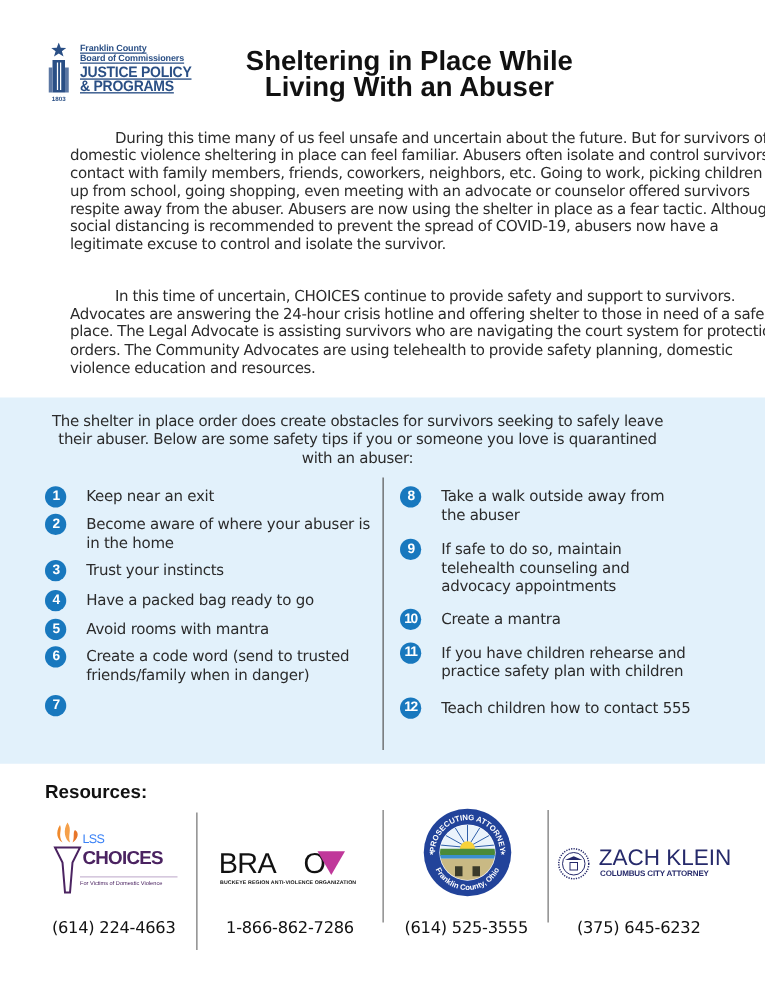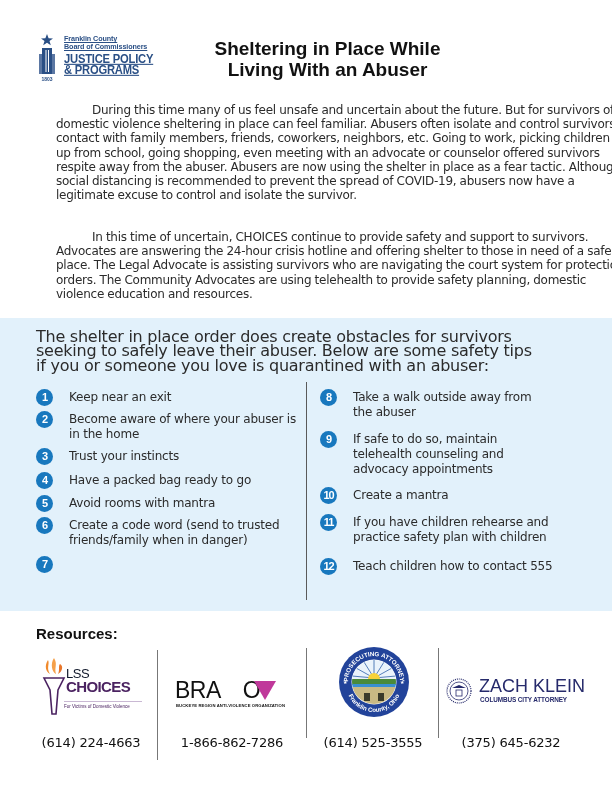--- a/index.html
+++ b/index.html
@@ -8,49 +8,49 @@
 
   
   .logo-jpp { position: absolute; left: 34px; top: 34px; width: 130px; height: 50px; }
   .logo-jpp .tower { position: absolute; left: 2px; top: 0; width: 22px; height: 48px; }
   .logo-jpp .txt { position: absolute; left: 30px; top: 1px; color: #2a4f85; text-decoration: underline; }
   .logo-jpp .small { font-family: "Liberation Sans", sans-serif; font-size: 7.2px; font-weight: bold; line-height: 8px; letter-spacing: -0.1px; }
   .logo-jpp .big { font-family: "Liberation Sans", sans-serif; font-size: 11.2px; font-weight: bold; line-height: 11px; letter-spacing: -0.2px; transform: scaleY(1.08); transform-origin: left top; }
   .logo-jpp .big1 { margin-top: 2px; }
 
   .page-title { position: absolute; left: 140px; top: 38px; width: 375px; text-align: center;
-    font-family: "Liberation Sans", sans-serif; font-weight: bold; font-size: 19px; line-height: 21px; color: #111; }
+    font-family: "Liberation Sans", sans-serif; font-weight: bold; font-size: 22px; line-height: 21px; color: #111; }
 
   
   .para { position: absolute; left: 24px; width: 570px; font-size: 12px; line-height: 14.2px; color: #2b2b2b; letter-spacing: -0.25px; word-spacing: -0.3px; margin-left: 32px; }
   .para .indent { display: inline-block; width: 36px; }
   .p1 { top: 103px; }
   .p2 { top: 230px; }
 
   
   .tips-panel { position: absolute; left: 0; top: 318px; width: 612px; height: 293px; background: #e2f1fb; }
-  .tips-intro { position: absolute; left: 36px; top: 12px; width: 500px; font-size: 16px; line-height: 14.4px; color: #2b2b2b; letter-spacing: -0.25px; }
+  .tips-intro { position: absolute; left: 36px; top: 12px; width: 500px; font-size: 12px; line-height: 14.4px; color: #2b2b2b; letter-spacing: -0.25px; text-align: center; }
   .col-divider { position: absolute; left: 306px; top: 64px; width: 1.4px; height: 218px; background: #5a5a5a; }
   .tip { position: absolute; display: flex; align-items: flex-start; }
   .tip .badge { flex: 0 0 auto; width: 17px; height: 17px; border-radius: 50%; background: #1878be; color: #fff;
     font-family: "Liberation Sans", sans-serif; font-weight: bold; font-size: 11px; line-height: 17px; text-align: center; letter-spacing: -1px; margin-top: -1px; }
   .tip .text { margin-left: 16px; font-size: 12px; line-height: 15px; color: #2b2b2b; letter-spacing: -0.2px; }
   .col-left .tip { left: 36px; }
   .col-right .tip { left: 320px; }
   .col-left .tip .text { width: 240px; }
   .col-right .tip .text { width: 240px; }
 
   
   .resources-heading { position: absolute; left: 36px; top: 625px; font-family: "Liberation Sans", sans-serif; font-weight: bold; font-size: 15px; color: #111; }
   .res-divider { position: absolute; width: 1.4px; background: #777; }
   .res-phone { position: absolute; top: 735px; font-size: 13px; color: #111; letter-spacing: -0.2px; text-align: center; }
 
   
   .logo-choices { position: absolute; left: 36px; top: 654px; width: 110px; height: 66px; }
-  .logo-choices .lss { position: absolute; left: 30px; top: 12px; font-family: "Liberation Sans", sans-serif; font-size: 13px; color: #0f172a; letter-spacing: -0.5px; }
+  .logo-choices .lss { position: absolute; left: 30px; top: 12px; font-family: "Liberation Sans", sans-serif; font-size: 10px; color: #3b82f6; letter-spacing: -0.5px; }
   .logo-choices .choices { position: absolute; left: 30px; top: 24px; font-family: "Liberation Sans", sans-serif; font-weight: bold; font-size: 15px; color: #4b2361; letter-spacing: -0.6px; }
   .logo-choices .sub { position: absolute; left: 28px; top: 47px; font-family: "Liberation Sans", sans-serif; font-size: 4.5px; color: #4b2361; border-top: 0.6px solid #c9b8d3; padding-top: 2px; width: 78px; }
 
   .logo-bravo { position: absolute; left: 175px; top: 677px; width: 118px; height: 36px; }
   .logo-bravo .word { position: absolute; left: 0; top: 0; font-family: "Liberation Sans", sans-serif; font-size: 23px; color: #111; letter-spacing: -0.5px; }
   .logo-bravo .tri { position: absolute; left: 79px; top: 4px; width: 0; height: 0; border-left: 11px solid transparent; border-right: 11px solid transparent; border-top: 19px solid #c0389a; }
   .logo-bravo .sub { position: absolute; left: 1px; top: 26px; font-family: "Liberation Sans", sans-serif; font-size: 4.2px; font-weight: bold; color: #111; letter-spacing: 0.1px; white-space: nowrap; }
 
   .logo-seal { position: absolute; left: 338px; top: 646px; width: 72px; height: 72px; }
 

